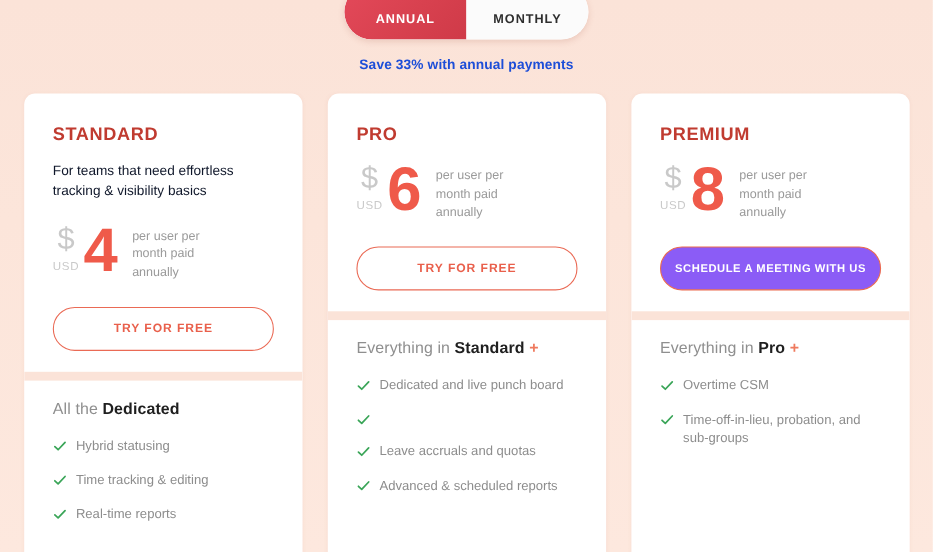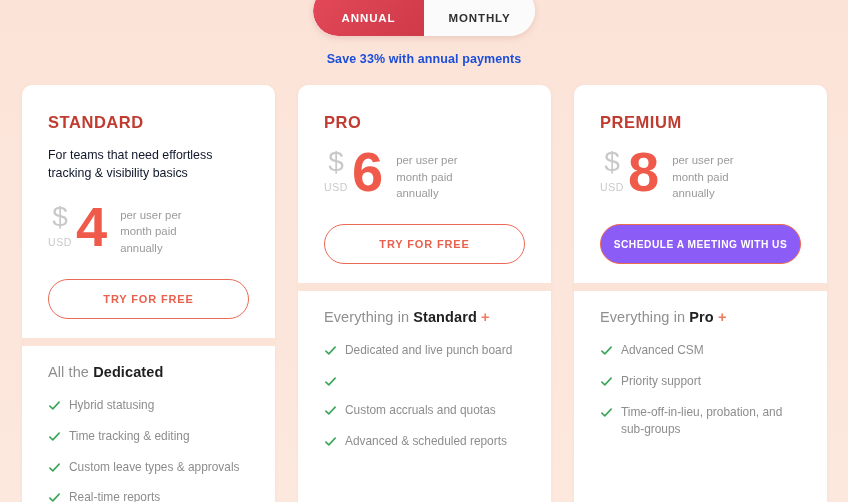--- a/index.html
+++ b/index.html
@@ -259,26 +259,20 @@
       <div class="feat">
         <svg class="check" viewBox="0 0 14 14">
             <path d="M2 7.6 L5.2 10.6 L12 3.4" fill="none" stroke="#3aa558" stroke-width="1.7" stroke-linecap="round" stroke-linejoin="round"></path>
           </svg>
         <span class="feat-text">Time tracking &amp; editing</span>
       </div>
       <div class="feat">
         <svg class="check" viewBox="0 0 14 14">
             <path d="M2 7.6 L5.2 10.6 L12 3.4" fill="none" stroke="#3aa558" stroke-width="1.7" stroke-linecap="round" stroke-linejoin="round"></path>
           </svg>
-        <span class="feat-text">Custom leave types &amp; approvals</span>
-      </div>
-      <div class="feat">
-        <svg class="check" viewBox="0 0 14 14">
-            <path d="M2 7.6 L5.2 10.6 L12 3.4" fill="none" stroke="#3aa558" stroke-width="1.7" stroke-linecap="round" stroke-linejoin="round"></path>
-          </svg>
         <span class="feat-text">Real-time reports</span>
       </div>
 
     </div>
   </div>
 
   <div class="card">
     <div class="card-top">
       <div class="plan-name">PRO</div>
       <div class="price-row">
@@ -304,21 +298,21 @@
       </div>
       <div class="feat">
         <svg class="check" viewBox="0 0 14 14">
             <path d="M2 7.6 L5.2 10.6 L12 3.4" fill="none" stroke="#3aa558" stroke-width="1.7" stroke-linecap="round" stroke-linejoin="round"></path>
           </svg>
       </div>
       <div class="feat">
         <svg class="check" viewBox="0 0 14 14">
             <path d="M2 7.6 L5.2 10.6 L12 3.4" fill="none" stroke="#3aa558" stroke-width="1.7" stroke-linecap="round" stroke-linejoin="round"></path>
           </svg>
-        <span class="feat-text">Custom accruals and quotas</span>
+        <span class="feat-text">Leave accruals and quotas</span>
       </div>
       <div class="feat">
         <svg class="check" viewBox="0 0 14 14">
             <path d="M2 7.6 L5.2 10.6 L12 3.4" fill="none" stroke="#3aa558" stroke-width="1.7" stroke-linecap="round" stroke-linejoin="round"></path>
           </svg>
         <span class="feat-text">Advanced &amp; scheduled reports</span>
       </div>
 
     </div>
   </div>
@@ -338,27 +332,21 @@
     </div>
     <div class="band"></div>
     <div class="features">
       <div class="features-title">
         <span>Everything in </span><b>Pro</b> <span class="plus">+</span>
       </div>
       <div class="feat">
         <svg class="check" viewBox="0 0 14 14">
             <path d="M2 7.6 L5.2 10.6 L12 3.4" fill="none" stroke="#3aa558" stroke-width="1.7" stroke-linecap="round" stroke-linejoin="round"></path>
           </svg>
-        <span class="feat-text">Advanced CSM</span>
-      </div>
-      <div class="feat">
-        <svg class="check" viewBox="0 0 14 14">
-            <path d="M2 7.6 L5.2 10.6 L12 3.4" fill="none" stroke="#3aa558" stroke-width="1.7" stroke-linecap="round" stroke-linejoin="round"></path>
-          </svg>
-        <span class="feat-text">Priority support</span>
+        <span class="feat-text">Overtime CSM</span>
       </div>
       <div class="feat">
         <svg class="check" viewBox="0 0 14 14">
             <path d="M2 7.6 L5.2 10.6 L12 3.4" fill="none" stroke="#3aa558" stroke-width="1.7" stroke-linecap="round" stroke-linejoin="round"></path>
           </svg>
         <span class="feat-text">Time-off-in-lieu, probation, and sub-groups</span>
       </div>
 
     </div>
   </div>

